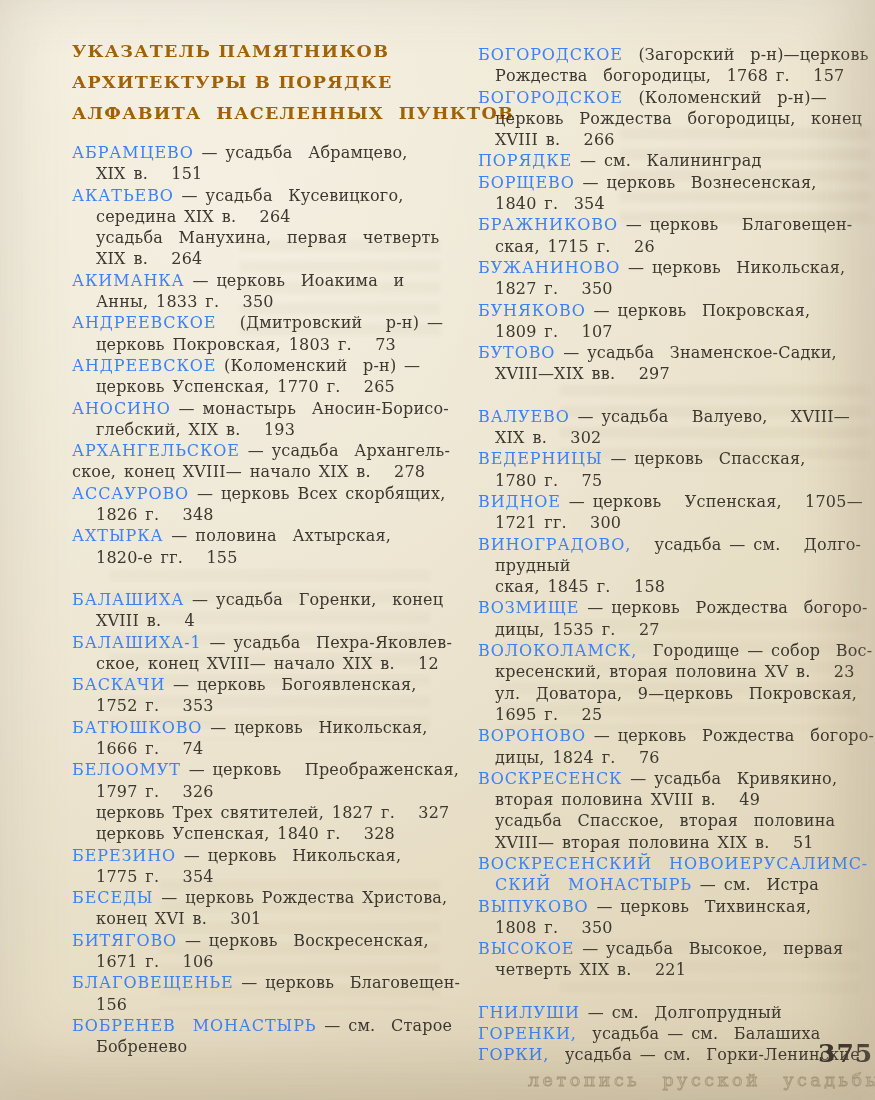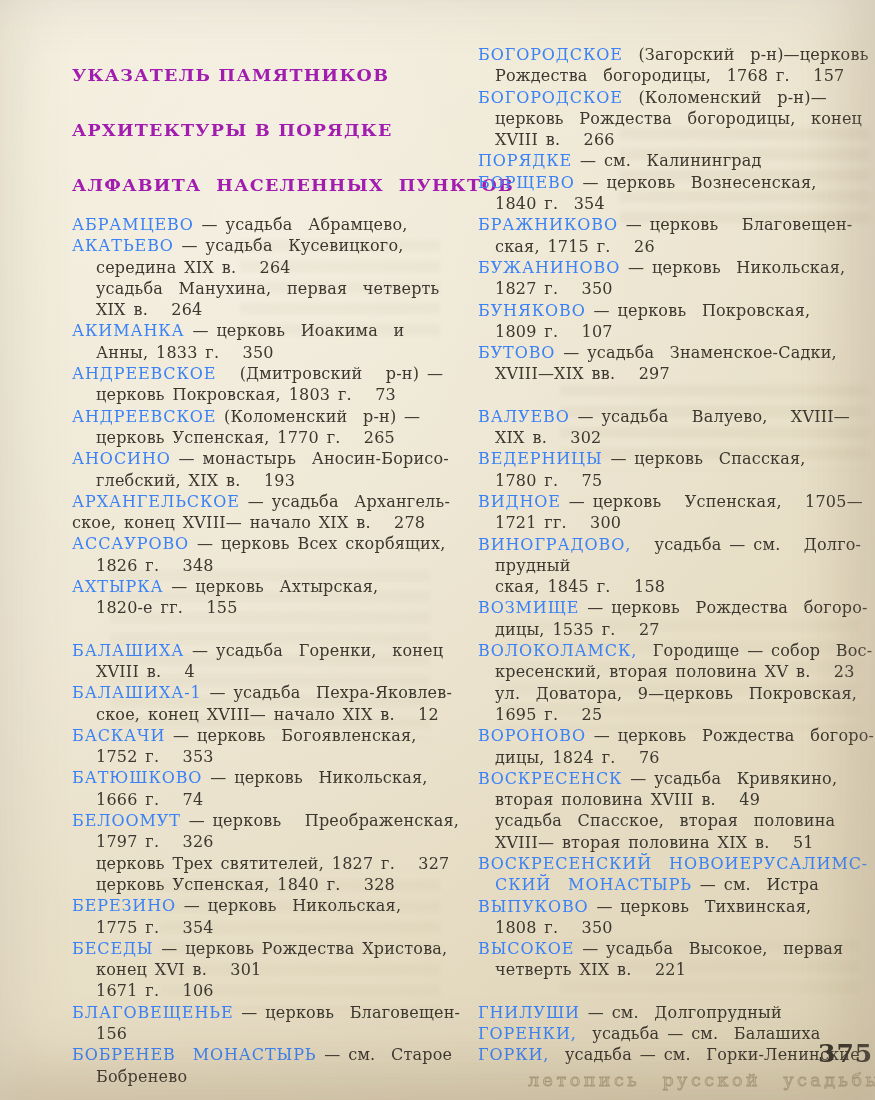--- a/index.html
+++ b/index.html
@@ -22,21 +22,21 @@
     position:absolute;z-index:0;pointer-events:none;opacity:.5;filter:blur(2.2px);
     background:repeating-linear-gradient(180deg,
       rgba(158,142,106,.16) 0 11px, rgba(158,142,106,0) 11px 21px);
   }
   .col{position:absolute;z-index:2;}
   .col-left{left:72px;top:36px;width:372px;}
   .col-right{left:478px;top:44px;width:392px;}
   .heading{margin-bottom:13px;}
   .heading .hline{
     font-weight:700;font-size:17.5px;line-height:31px;
-    letter-spacing:1.3px;white-space:pre;color:#a21caf;margin-top:24px;
+    letter-spacing:1.3px;white-space:pre;color:#a16207;
   }
   .entries{font-size:16px;line-height:21.3px;}
   .line{white-space:pre;letter-spacing:.2px;word-spacing:2.5px;}
   .line.ind{padding-left:24px;}
   .col-right .line.ind{padding-left:17px;}
   .head{letter-spacing:.9px;color:#3b82f6;}
   .gap{height:21px;}
   .pagenum{
     position:absolute;left:818px;top:1039px;z-index:3;
     font-size:25px;font-weight:700;letter-spacing:1px;color:#37322b;
@@ -61,20 +61,21 @@
 
 <div class="col col-left">
   <div class="heading">
     <div class="hline">УКАЗАТЕЛЬ ПАМЯТНИКОВ</div>
     <div class="hline">АРХИТЕКТУРЫ В ПОРЯДКЕ</div>
     <div class="hline">АЛФАВИТА  НАСЕЛЕННЫХ  ПУНКТОВ</div>
   </div>
   <div class="entries" id="left-entries">
       <div class="entry">
         <div class="line"><span class="head">АБРАМЦЕВО</span><span> — усадьба  Абрамцево,</span></div>
+        <div class="line ind"><span>XIX в.   151</span></div>
       </div>
       <div class="entry">
         <div class="line"><span class="head">АКАТЬЕВО</span><span> — усадьба  Кусевицкого,</span></div>
         <div class="line ind"><span>середина XIX в.   264</span></div>
         <div class="line ind"><span>усадьба  Манухина,  первая  четверть</span></div>
         <div class="line ind"><span>XIX в.   264</span></div>
       </div>
       <div class="entry">
         <div class="line"><span class="head">АКИМАНКА</span><span> — церковь  Иоакима  и</span></div>
         <div class="line ind"><span>Анны, 1833 г.   350</span></div>
@@ -93,21 +94,21 @@
       </div>
       <div class="entry">
         <div class="line"><span class="head">АРХАНГЕЛЬСКОЕ</span><span> — усадьба  Архангель-</span></div>
         <div class="line"><span>ское, конец XVIII— начало XIX в.   278</span></div>
       </div>
       <div class="entry">
         <div class="line"><span class="head">АССАУРОВО</span><span> — церковь Всех скорбящих,</span></div>
         <div class="line ind"><span>1826 г.   348</span></div>
       </div>
       <div class="entry">
-        <div class="line"><span class="head">АХТЫРКА</span><span> — церковь  Ахтырская,</span></div>
+        <div class="line"><span class="head">АХТЫРКА</span><span> — половина  Ахтырская,</span></div>
         <div class="line ind"><span>1820-е гг.   155</span></div>
       </div>
       <div class="gap"></div>
       <div class="entry">
         <div class="line"><span class="head">БАЛАШИХА</span><span> — усадьба  Горенки,  конец</span></div>
         <div class="line ind"><span>XVIII в.   4</span></div>
       </div>
       <div class="entry">
         <div class="line"><span class="head">БАЛАШИХА-1</span><span> — усадьба  Пехра-Яковлев-</span></div>
         <div class="line ind"><span>ское, конец XVIII— начало XIX в.   12</span></div>
@@ -128,20 +129,21 @@
       </div>
       <div class="entry">
         <div class="line"><span class="head">БЕРЕЗИНО</span><span> — церковь  Никольская,</span></div>
         <div class="line ind"><span>1775 г.   354</span></div>
       </div>
       <div class="entry">
         <div class="line"><span class="head">БЕСЕДЫ</span><span> — церковь Рождества Христова,</span></div>
         <div class="line ind"><span>конец XVI в.   301</span></div>
       </div>
       <div class="entry">
+        <div class="line"><span class="head">БИТЯГОВО</span><span> — церковь  Воскресенская,</span></div>
         <div class="line ind"><span>1671 г.   106</span></div>
       </div>
       <div class="entry">
         <div class="line"><span class="head">БЛАГОВЕЩЕНЬЕ</span><span> — церковь  Благовещен-</span></div>
         <div class="line ind"><span>156</span></div>
       </div>
       <div class="entry">
         <div class="line"><span class="head">БОБРЕНЕВ  МОНАСТЫРЬ</span><span> — см.  Старое</span></div>
         <div class="line ind"><span>Бобренево</span></div>
       </div>

